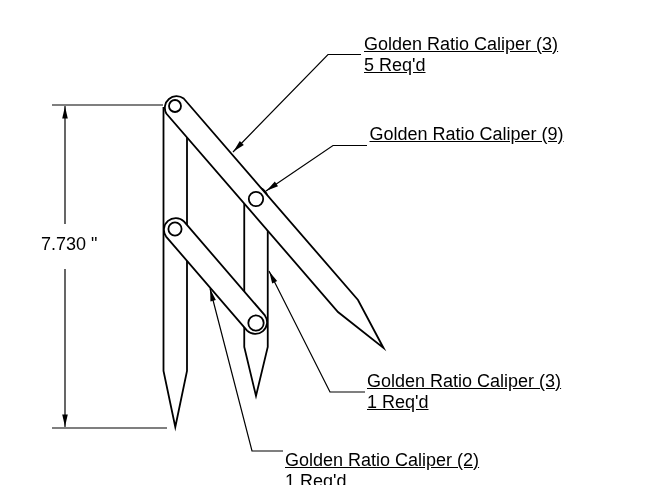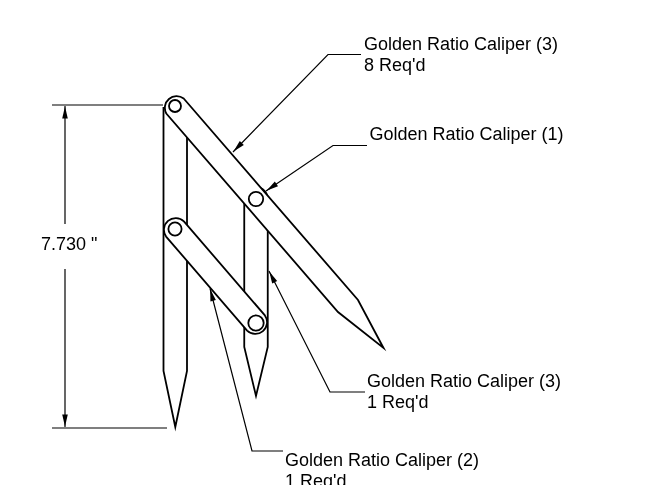--- a/index.html
+++ b/index.html
@@ -19,20 +19,21 @@
     position: absolute;
     left: 0;
     top: 0;
   }
   .callout {
     position: absolute;
     font-size: 18px;
     line-height: 21px;
     color: #000000;
     white-space: nowrap;
+    text-decoration: underline;
   }
   .callout span { display: block; }
   .dim-text {
     position: absolute;
     font-size: 18px;
     line-height: 21px;
     color: #000000;
     white-space: nowrap;
   }
 </style>
@@ -74,25 +75,25 @@
     <g stroke="#000000" stroke-width="1.2" fill="none">
       <path d="M 361,54.5 L 328,54.5 L 233,152" marker-end="url(#arrow)"></path>
       <path d="M 367,145.5 L 333,145.5 L 266,191" marker-end="url(#arrow)"></path>
       <path d="M 365,392 L 330,392 L 269,271" marker-end="url(#arrow)"></path>
       <path d="M 283,451 L 252,451 L 210,288.5" marker-end="url(#arrow)"></path>
     </g>
   </svg>
 
   <div class="callout" style="left:364px; top:33.5px;">
     <span>Golden Ratio Caliper (3)</span>
-    <span>8 Req'd</span>
+    <span>5 Req'd</span>
   </div>
 
   <div class="callout" style="left:369.5px; top:123.5px;">
-    <span>Golden Ratio Caliper (1)</span>
+    <span>Golden Ratio Caliper (9)</span>
   </div>
 
   <div class="callout" style="left:367px; top:371px;">
     <span>Golden Ratio Caliper (3)</span>
     <span>1 Req'd</span>
   </div>
 
   <div class="callout" style="left:285px; top:404px;margin-top:46px;">
     <span>Golden Ratio Caliper (2)</span>
     <span>1 Req'd</span>

